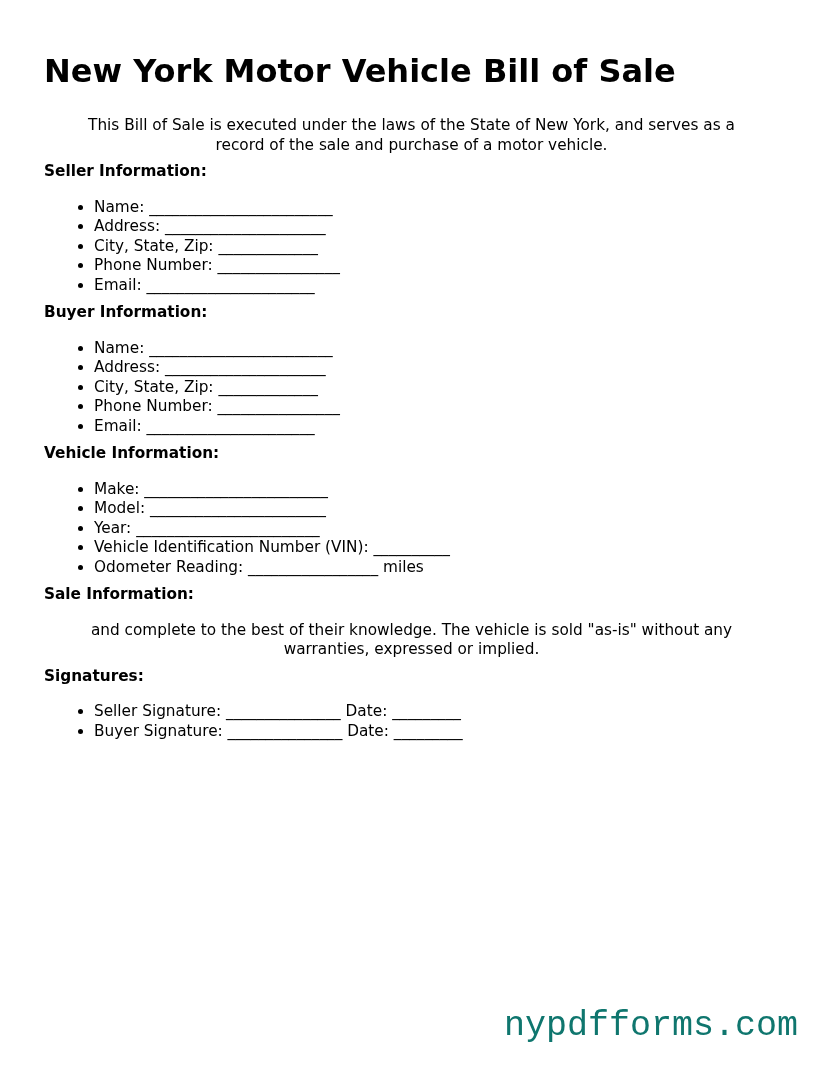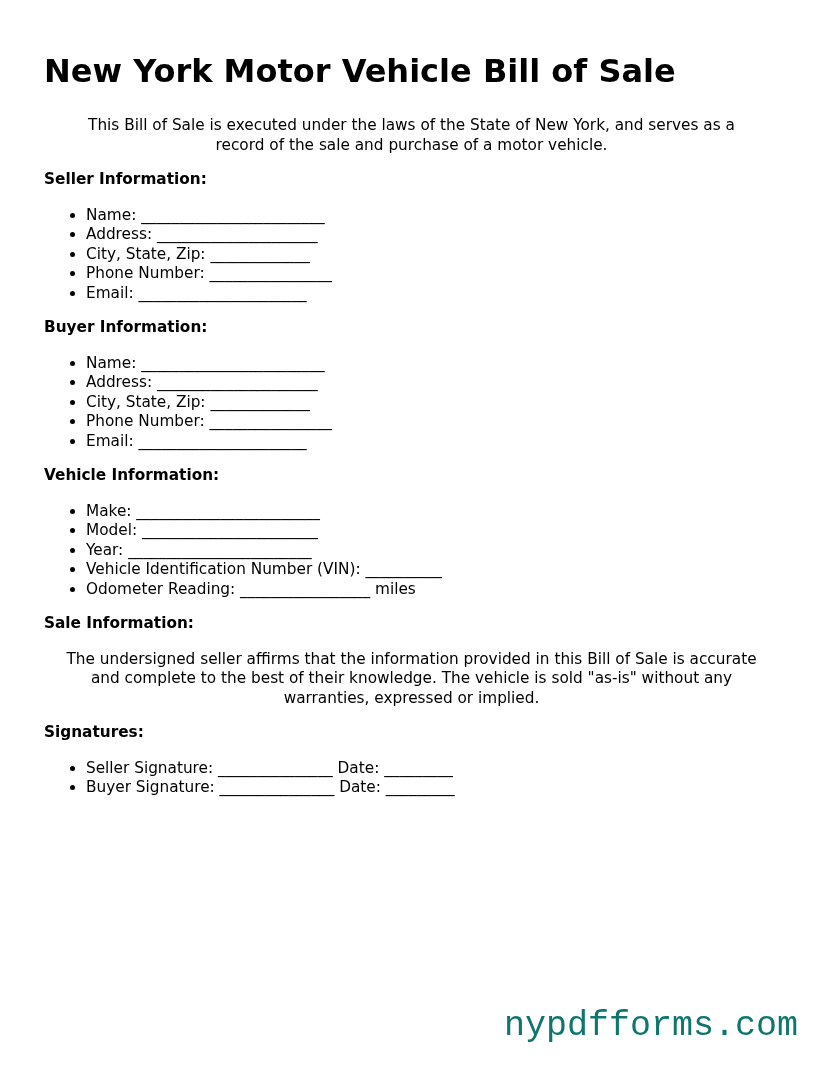--- a/index.html
+++ b/index.html
@@ -31,24 +31,24 @@
     font-size: 15.3px;
     line-height: 19.5px;
     margin: 0;
   }
   .para.spaced { margin-top: 15px; }
   .pline { display: block; text-align: center; }
   h2.sec-heading {
     font-size: 15.3px;
     font-weight: 700;
     line-height: 19.5px;
-    margin: 15px 0 16px 0;
+    margin: 7px 0 16px 0;
   }
   ul.fields {
-    margin: 0;
+    margin: 8px;
     padding: 0 0 0 42px;
     font-size: 15.3px;
     line-height: 19.5px;
     list-style-type: disc;
   }
   ul.fields li { padding: 0; margin: 0; }
   .watermark {
     position: absolute;
     right: 25px;
     bottom: 22px;
@@ -95,21 +95,20 @@
     <li>Make: ________________________</li>
     <li>Model: _______________________</li>
     <li>Year: ________________________</li>
     <li>Vehicle Identification Number (VIN): __________</li>
     <li>Odometer Reading: _________________ miles</li>
   </ul>
 
   <h2 class="sec-heading">Sale Information:</h2>
 
   <p class="para spaced">
-    <span class="pline">The undersigned seller affirms that the information provided in this Bill of Sale is accurate</span>
     <span class="pline">and complete to the best of their knowledge. The vehicle is sold "as-is" without any</span>
     <span class="pline">warranties, expressed or implied.</span>
   </p>
 
   <h2 class="sec-heading">Signatures:</h2>
   <ul class="fields">
     <li>Seller Signature: _______________ Date: _________</li>
     <li>Buyer Signature: _______________ Date: _________</li>
   </ul>
 

